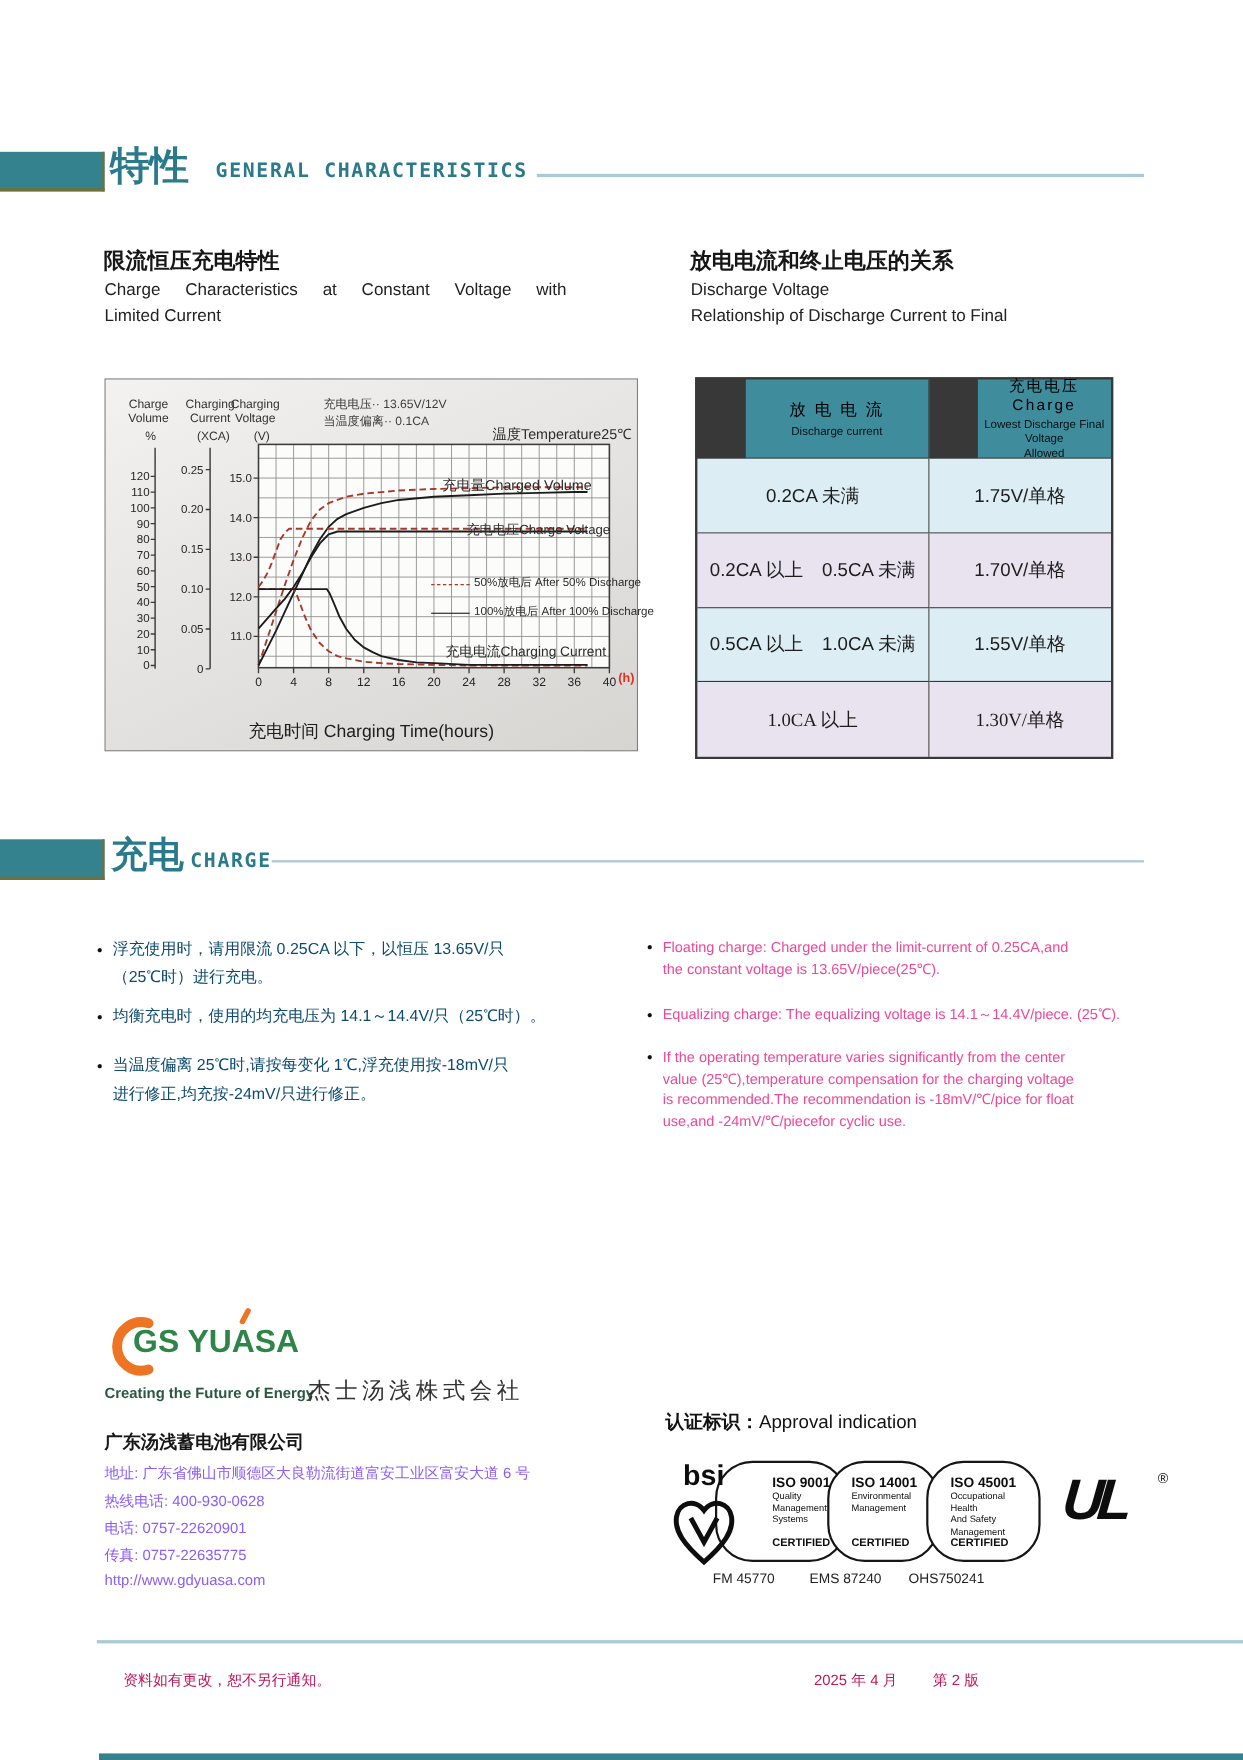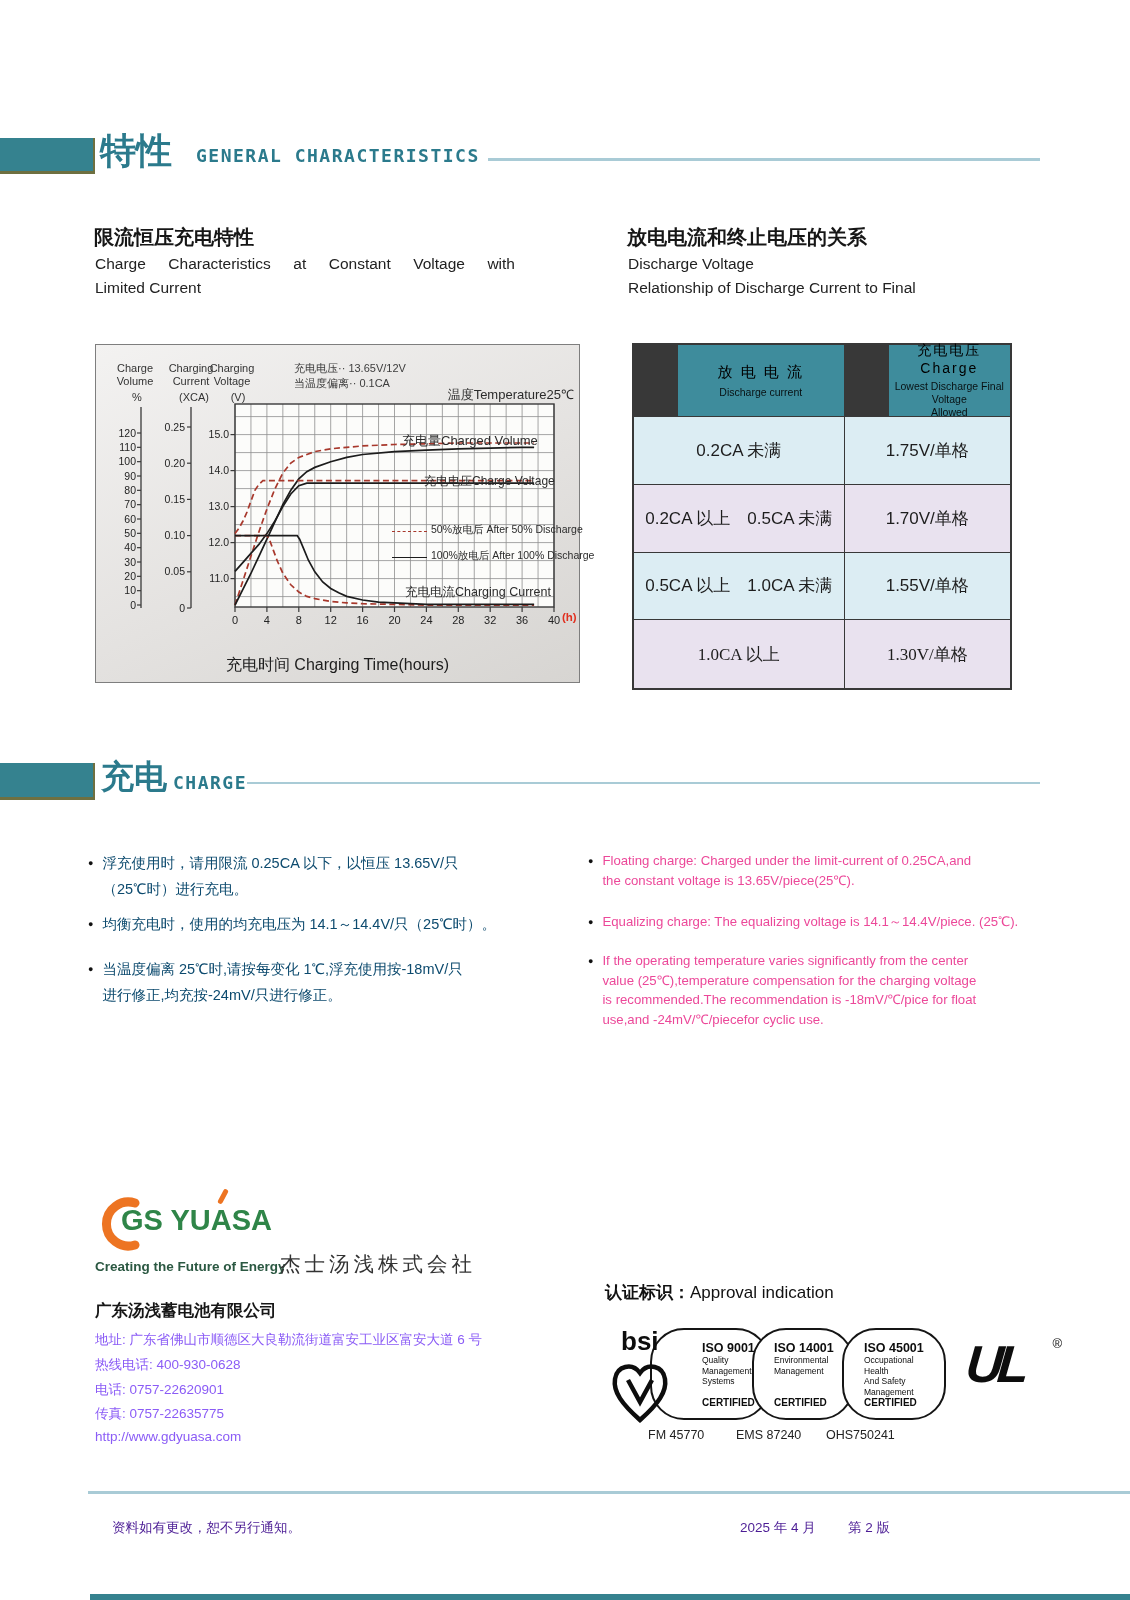--- a/index.html
+++ b/index.html
@@ -81,21 +81,21 @@
   .bsi-txt{position:absolute;left:16px;top:-2px;font-size:26px;font-weight:700;color:#0d0d0d;}
   .ul-mark{position:absolute;left:366px;top:10px;width:90px;height:70px;}
   .ul-txt{display:inline-block;font-size:52px;font-weight:900;font-style:italic;
           letter-spacing:-6px;color:#0d0d0d;transform:skewX(-5deg);line-height:1;}
   .ul-reg{position:absolute;right:-6px;top:-2px;font-size:13px;color:#0d0d0d;}
   .cert-nums{position:absolute;left:600px;top:1428px;width:480px;height:20px;}
   .cert-nums span{position:absolute;font-size:12.5px;color:#222;}
 
   
   .ft-line{position:absolute;left:88px;right:0;top:1491px;height:2.5px;background:var(--divider);}
-  .ft-text{position:absolute;top:1519px;font-size:13.5px;color:#4c1d95;}
+  .ft-text{position:absolute;top:1519px;font-size:13.5px;color:#be185d;}
   .bottom-band{position:absolute;left:90px;right:0;top:1594px;height:6px;background:var(--teal);}
 </style>
 </head>
 <body>
 
 <div class="page">
 
   <div class="sec" style="top:131px;">
     <div class="sec-bar"></div>
     <div class="sec-zh" style="left:100px;top:2px;font-size:36px;">特性</div>

